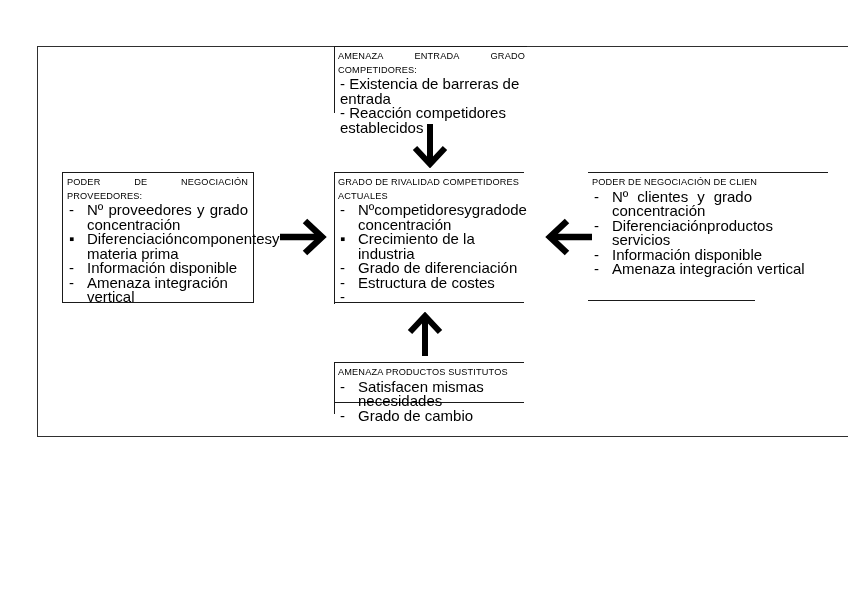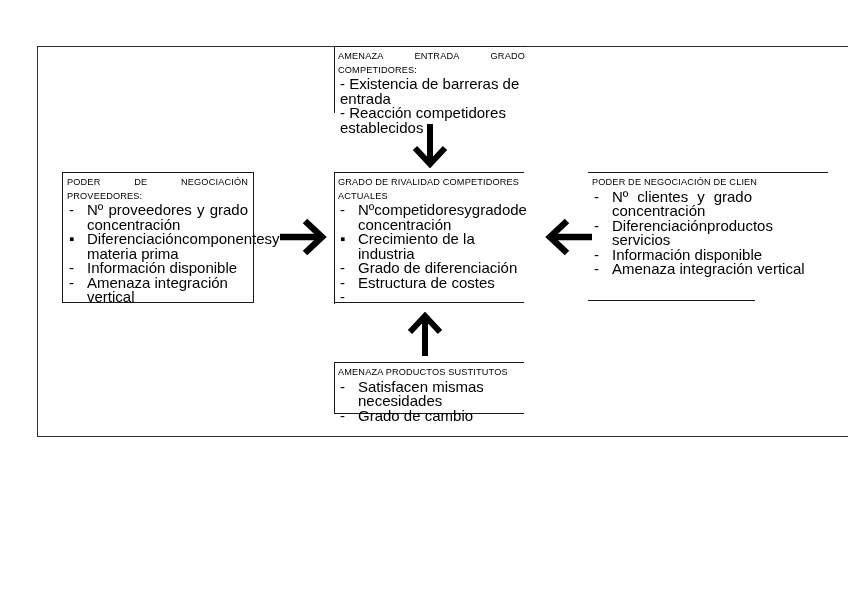--- a/index.html
+++ b/index.html
@@ -140,21 +140,21 @@
     width: 167px;
     height: 0;
     border-top: 1.3px solid #1a1a1a;
   }
 
   
   #box-bottom {
     left: 334px;
     top: 362px;
     width: 190px;
-    height: 52px;
+    height: 41px;
     border-top: 1.3px solid #1a1a1a;
     border-bottom: 1.3px solid #1a1a1a;
     padding: 3px 2px 0 4px;
   }
   #box-bottom .ltick {
     position: absolute;
     left: 0px;
     top: 0px;
     width: 0;
     height: 51px;

